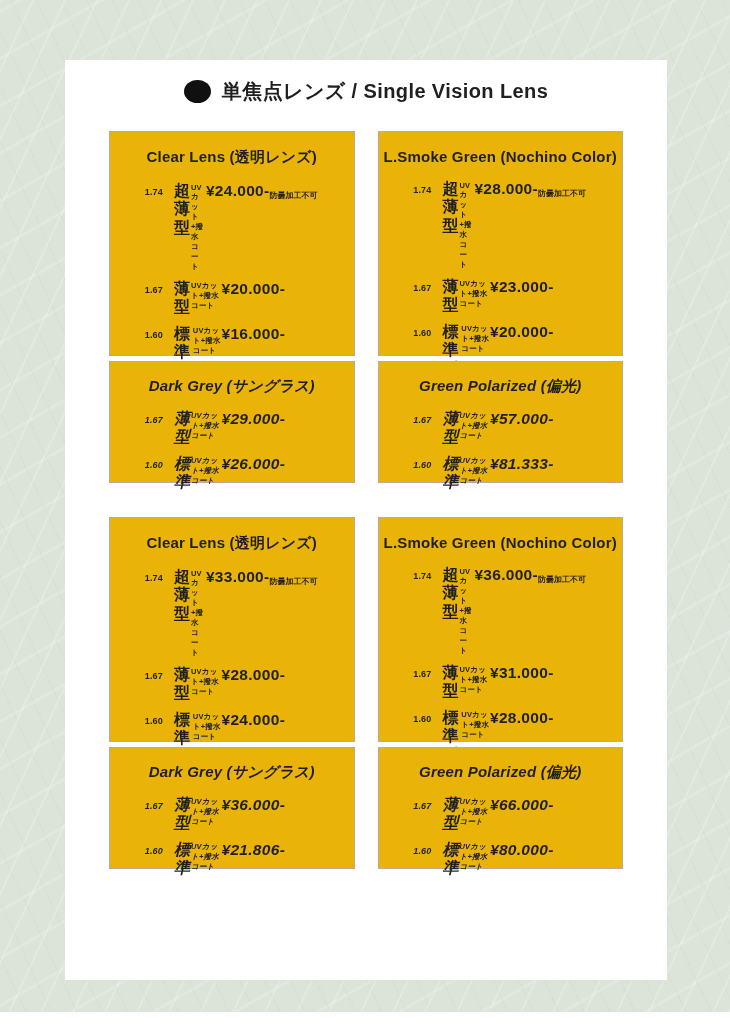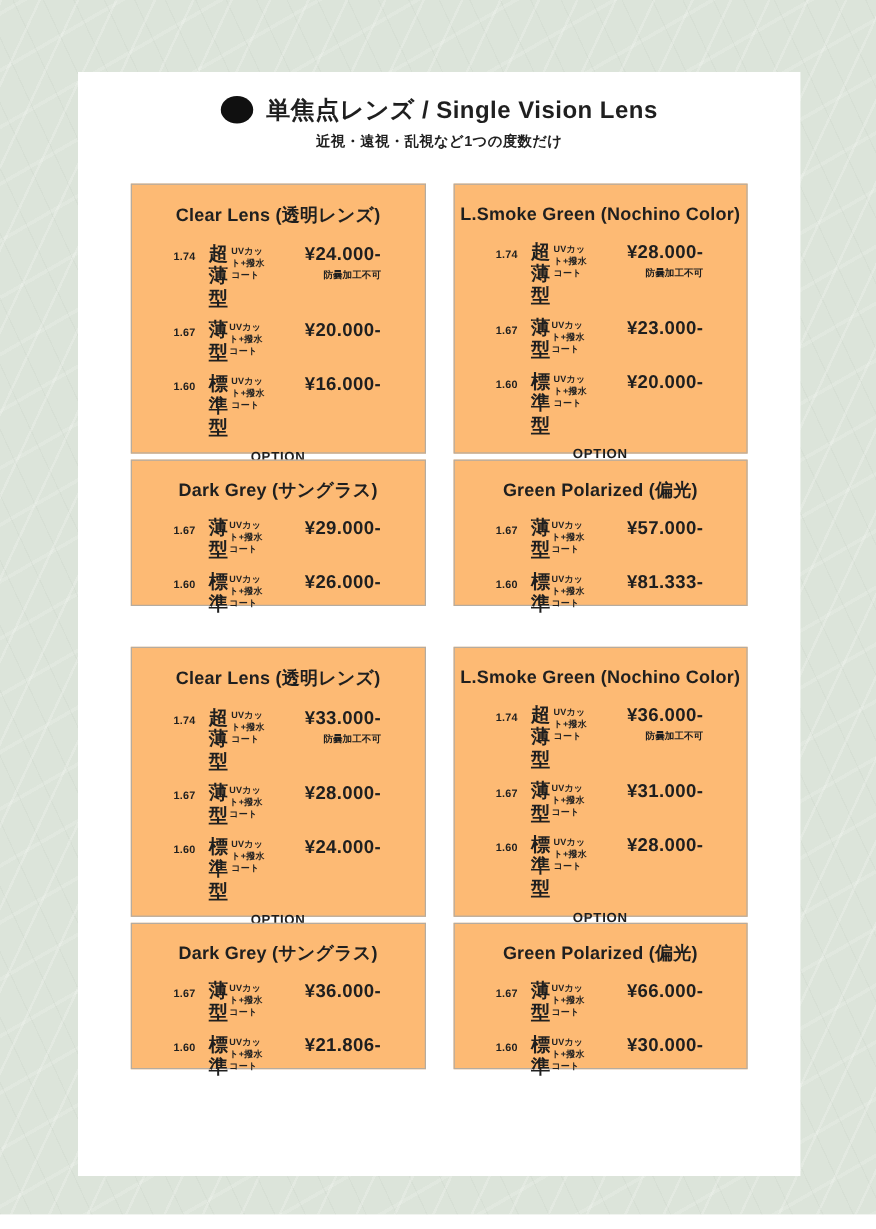--- a/index.html
+++ b/index.html
@@ -23,33 +23,33 @@
   .section{padding:0 44px;}
   .section.first{padding-top:18px;}
   .section.second{margin-top:34px;}
   .head-line{display:flex;align-items:center;justify-content:center;gap:11px;}
   .bullet{width:27px;height:23px;background:#101010;border-radius:50%;flex:0 0 auto;}
   .section-title{font-size:20px;font-weight:700;letter-spacing:.4px;white-space:nowrap;}
   .section-subtitle{text-align:center;font-size:12px;font-weight:700;margin-top:5px;letter-spacing:.3px;}
   .grid{display:grid;grid-template-columns:1fr 1fr;column-gap:23px;row-gap:5px;}
   .grid.g1{margin-top:26px;}
   .grid.g2{margin-top:16px;}
-  .box{border:1px solid #b5aca0;box-sizing:border-box;background:#fdba74;}
+  .box{border:1px solid #b5aca0;box-sizing:border-box;background:#eab308;}
   .box.tall{height:225px;}
-  .box.short{height:122px;}
+  .box.short{height:122px;font-style:italic;}
   .box-title{text-align:center;font-weight:700;font-size:15px;margin-top:16px;letter-spacing:.2px;white-space:nowrap;}
   .box.short .box-title{margin-top:15px;}
   .rows{margin-top:15px;}
   .box.short .rows{margin-top:14px;}
   .lens-row{display:flex;align-items:flex-start;padding:0 36px 0 28px;margin-bottom:8px;}
   .idx{font-size:9px;font-weight:700;width:25px;text-align:right;margin-top:5px;letter-spacing:.2px;flex:0 0 auto;}
   .nameblk{display:flex;flex-direction:row;margin-left:11px;flex:1 1 auto;}
   .lens-name{font-size:16px;font-weight:700;line-height:1.15;letter-spacing:1px;}
   .coat{font-size:7.5px;font-weight:700;margin-top:1px;letter-spacing:.2px;color:#222;}
-  .priceblk{display:flex;flex-direction:column;align-items:flex-end;min-width:96px;flex:0 0 auto;}
+  .priceblk{display:flex;flex-direction:row;align-items:flex-end;min-width:96px;flex:0 0 auto;}
   .price{font-size:15.5px;font-weight:700;line-height:1.2;letter-spacing:.3px;white-space:nowrap;}
   .note{font-size:8px;font-weight:700;margin-top:1px;}
   .note:empty{display:none;}
   .option-title{text-align:center;font-size:11px;font-weight:700;margin-top:7px;letter-spacing:.6px;}
   .option-row{display:flex;justify-content:space-between;align-items:baseline;padding:0 48px 0 44px;margin-top:13px;font-weight:700;}
   .opt-name{font-size:10px;letter-spacing:.3px;}
   .opt-note{font-size:9px;margin-left:11px;letter-spacing:.3px;}
   .opt-note:empty{display:none;}
   .opt-price{font-size:10px;letter-spacing:.3px;white-space:nowrap;}
 </style>
@@ -57,21 +57,20 @@
 <body>
 
 <div class="canvas">
   <div class="page">
 
     <div class="section first">
       <div class="head-line">
         <span class="bullet"></span>
         <span class="section-title">単焦点レンズ / Single Vision Lens</span>
       </div>
-      <div class="section-subtitle">近視・遠視・乱視など1つの度数だけ</div>
 
       <div class="grid g1">
 
         <div class="box tall">
           <div class="box-title">Clear Lens (透明レンズ)</div>
           <div class="rows">
             <div class="lens-row">
               <span class="idx">1.74</span>
               <span class="nameblk">
                 <span class="lens-name">超薄型</span>
@@ -390,21 +389,21 @@
                 <span class="price">¥66.000-</span>
               </span>
             </div>
             <div class="lens-row">
               <span class="idx">1.60</span>
               <span class="nameblk">
                 <span class="lens-name">標準</span>
                 <span class="coat">UVカット+撥水コート</span>
               </span>
               <span class="priceblk">
-                <span class="price">¥30.000-</span>
+                <span class="price">¥80.000-</span>
               </span>
             </div>
           </div>
         </div>
 
       </div>
     </div>
 
   </div>
 </div>

